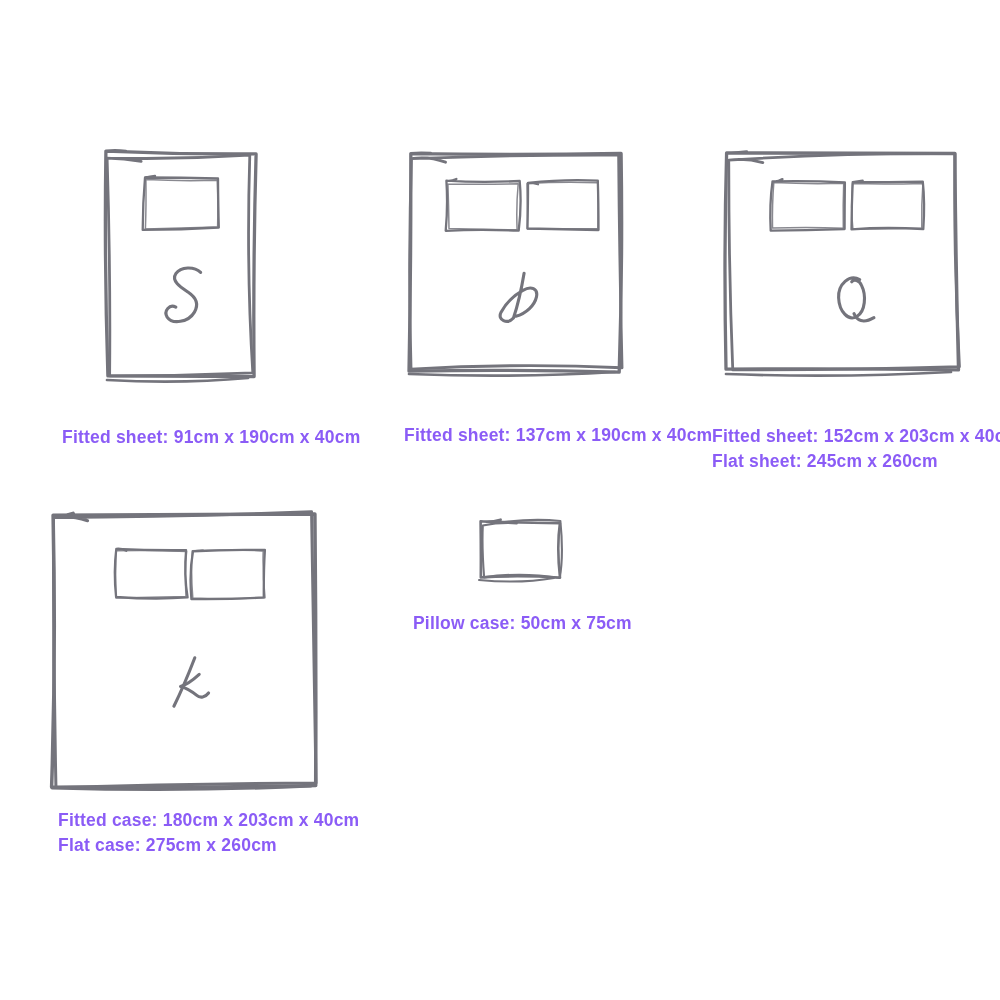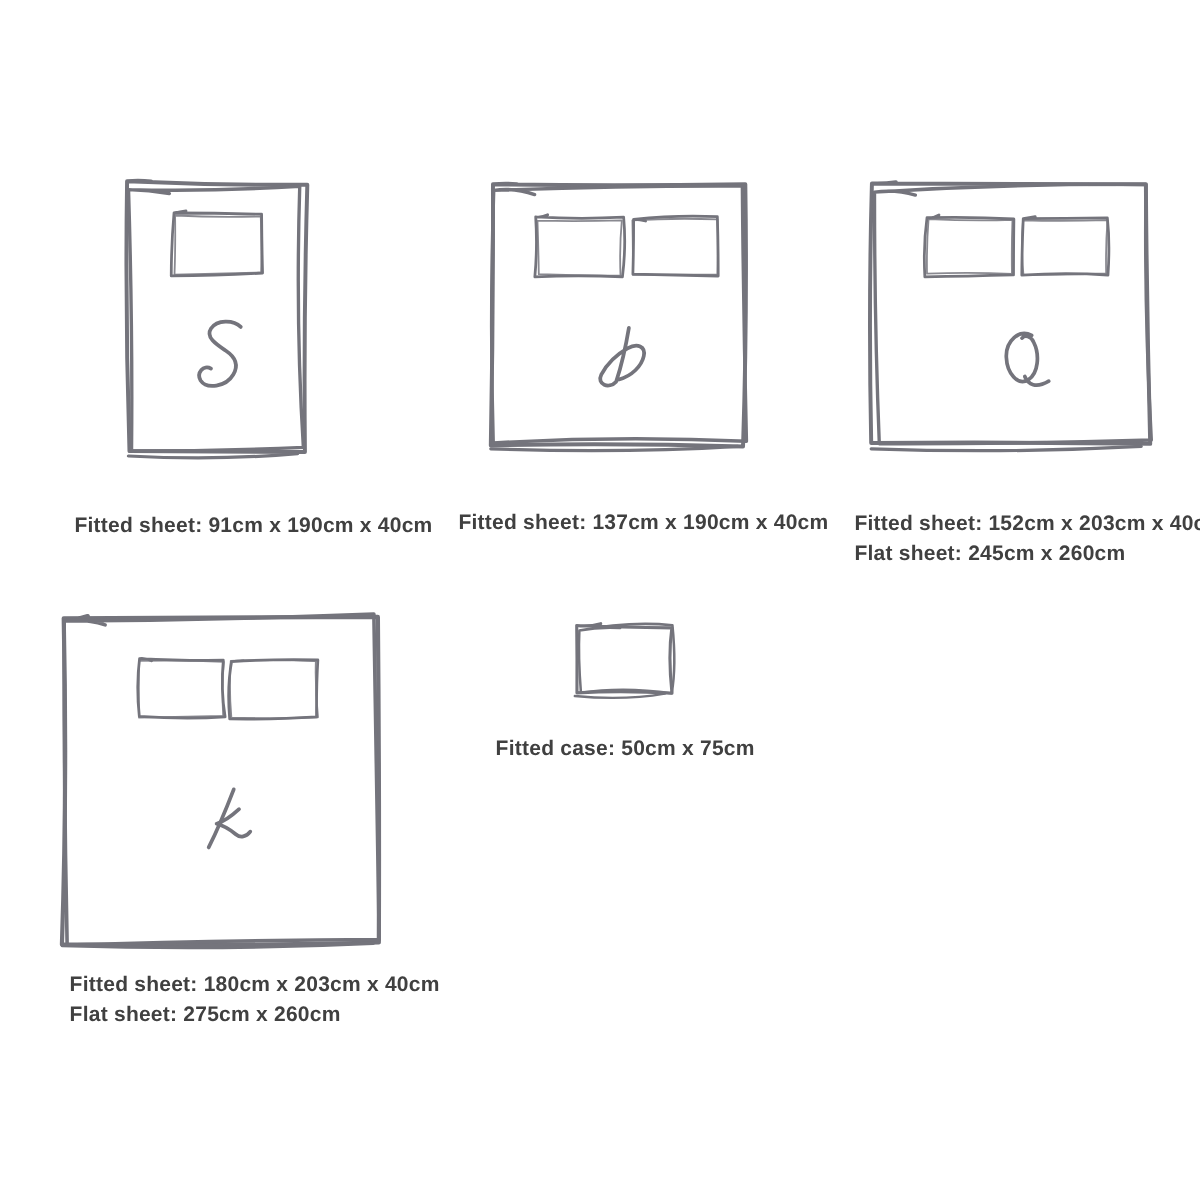--- a/index.html
+++ b/index.html
@@ -1,20 +1,20 @@
 <!DOCTYPE html>
 <html><head>
 <meta charset="utf-8">
 <style>
   html,body{margin:0;padding:0;background:#ffffff;}
   .canvas{position:relative;width:1000px;height:1000px;background:#ffffff;overflow:hidden;
           font-family:"Liberation Sans","DejaVu Sans",sans-serif;}
   .sketch{position:absolute;}
   .dim-label{position:absolute;font-weight:700;font-size:17.5px;line-height:25px;
-             color:#404040;letter-spacing:0.2px;white-space:nowrap;}
+             color:#8b5cf6;letter-spacing:0.2px;white-space:nowrap;}
   svg{display:block;overflow:visible;}
 </style>
 </head>
 <body>
 
 <div class="canvas">
 
   <div class="sketch" id="sk-single" style="left: 103px; top: 146px; width: 164px; height: 246px;">
       <svg width="164" height="246" viewBox="0 0 164 246">
         <path fill="none" stroke="#74747c" stroke-linecap="round" stroke-linejoin="round" d="M2.9 5.1 Q78.4 8.5 153.1 7.9 Q150.0 116.2 151.1 230.6 Q80.3 230.4 4.9 229.9 Q1.2 116.3 2.9 5.1 Q12.9 4.2 22.9 5.3" stroke-width="3.3"></path>
@@ -76,31 +76,31 @@
         <path fill="none" stroke="#74747c" stroke-linecap="round" stroke-linejoin="round" d="M5.6 4.2 Q41.1 5.8 84.9 6.2 Q81.6 29.7 85.0 60.7 Q44.1 58.1 5.8 60.4 Q6.0 32.1 5.6 4.2 Q15.6 5.5 25.6 2.7" stroke-width="2.6"></path>
         <path fill="none" stroke="#74747c" stroke-linecap="round" stroke-linejoin="round" d="M8.2 7.9 Q49.2 0.5 85.8 4.6 Q88.7 38.9 84.3 61.3 Q43.2 54.9 8.7 59.8 Q6.8 29.5 8.2 7.9 Q25.2 4.9 42.2 6.3" stroke-width="2.1" transform="rotate(-0.9 45 33)"></path>
         <path fill="none" stroke="#74747c" stroke-linecap="round" stroke-linejoin="round" stroke-width="2" d="M4 63 Q45 67 79 61"></path>
       </svg>
     </div>
 
   <div class="dim-label" style="left:62px;top:425px">
     <div>Fitted sheet: 91cm x 190cm x 40cm</div>
   </div>
 
-  <div class="dim-label" style="left:382px;top:423px">
+  <div class="dim-label" style="left:404px;top:423px">
     <div>Fitted sheet: 137cm x 190cm x 40cm</div>
   </div>
 
   <div class="dim-label" style="left:712px;top:424px">
     <div>Fitted sheet: 152cm x 203cm x 40cm</div>
     <div>Flat sheet: 245cm x 260cm</div>
   </div>
 
   <div class="dim-label" style="left:58px;top:808px">
-    <div>Fitted sheet: 180cm x 203cm x 40cm</div>
-    <div>Flat sheet: 275cm x 260cm</div>
+    <div>Fitted case: 180cm x 203cm x 40cm</div>
+    <div>Flat case: 275cm x 260cm</div>
   </div>
 
   <div class="dim-label" style="left:413px;top:611px">
-    <div>Fitted case: 50cm x 75cm</div>
+    <div>Pillow case: 50cm x 75cm</div>
   </div>
 
 </div>
 
 </body></html>

